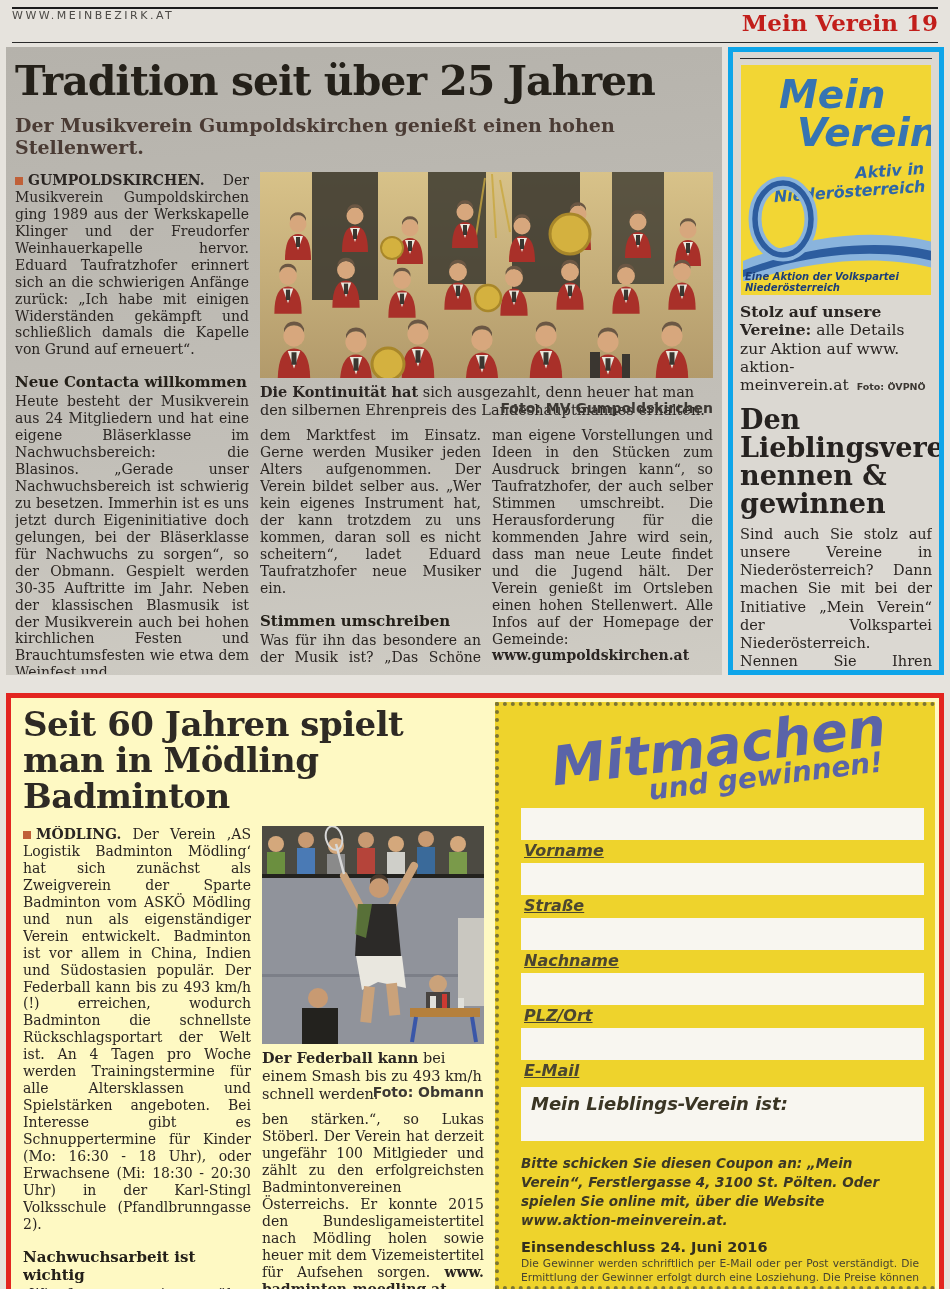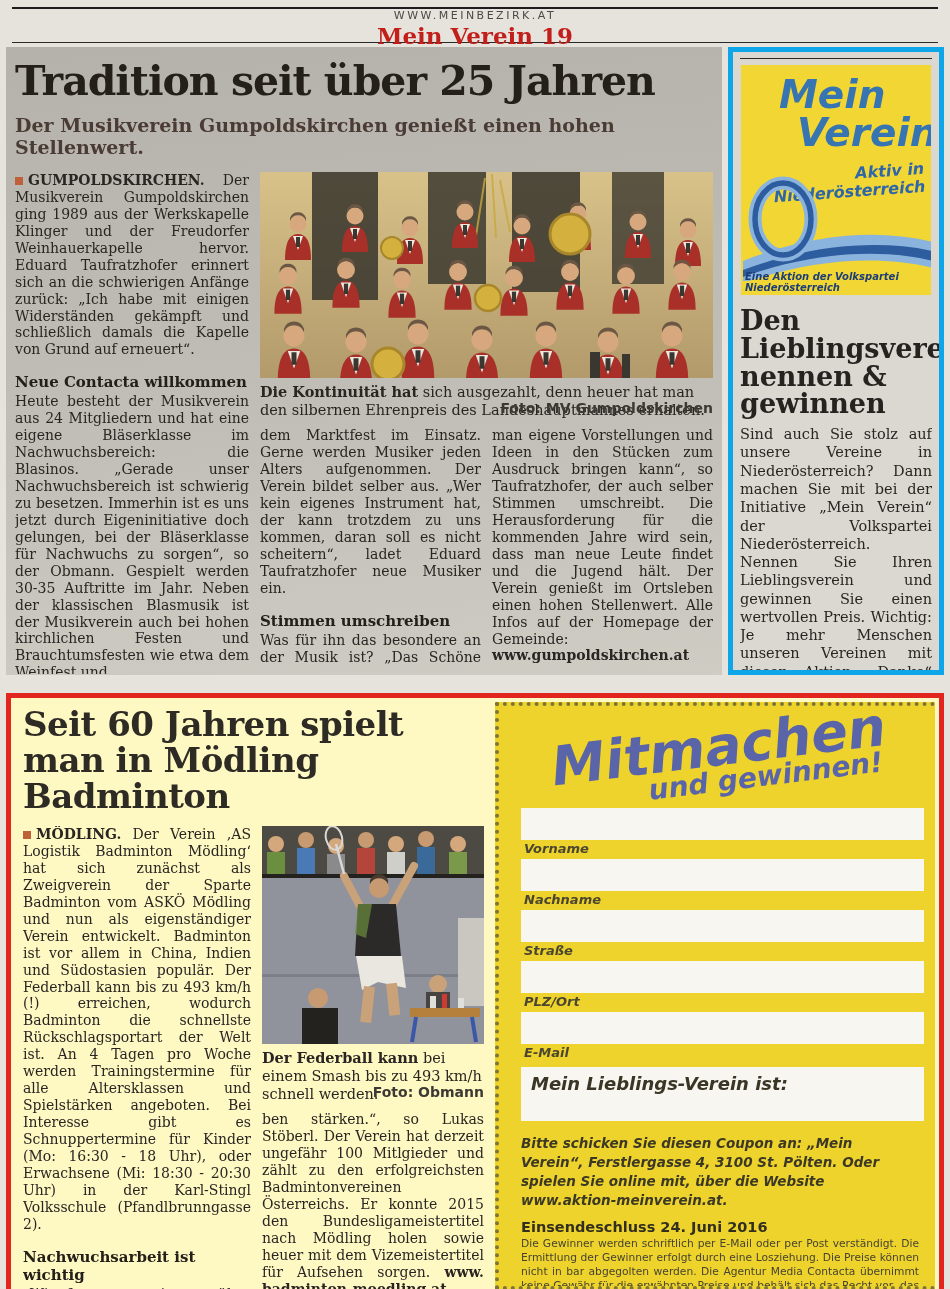--- a/index.html
+++ b/index.html
@@ -4,21 +4,21 @@
 <style>
   html,body{margin:0;padding:0;}
   body{
     width:950px;height:1289px;overflow:hidden;position:relative;
     background:#e6e3dd;
     font-family:"DejaVu Serif",serif;color:#2a2522;
   }
   
   .masthead{padding:7px 12px 0 12px;}
   .rule-top{border-top:2px solid #1c1c1c;}
-  .masthead-inner{display:flex;justify-content:space-between;align-items:center;height:33px;flex-direction:column;}
+  .masthead-inner{display:flex;justify-content:space-between;height:33px;}
   .site-url{font-family:"DejaVu Sans",sans-serif;font-size:11px;letter-spacing:2.5px;color:#4c4a46;}
   .section-title{font-family:"DejaVu Serif",serif;font-weight:bold;font-size:23px;color:#c21e1a;}
   .rule-bottom{border-top:1.5px solid #2a2a2a;}
 
   
   .content{padding:2px 6px 0 6px;}
   .top-row{display:flex;gap:6px;margin-top:2px;height:628px;}
 
   
   .article-main{width:716px;box-sizing:border-box;background:linear-gradient(175deg,#b5b2ab 0%,#c2bfb8 60%,#cfccc4 100%);padding:14px 9px 0 9px;overflow:hidden;}
@@ -63,21 +63,21 @@
   .photo-frame2{width:222px;height:218px;overflow:hidden;}
   .colD-text{height:180px;overflow:hidden;}
 
   
   .coupon{flex:1;position:relative;background:#eed32c;margin:4px 4px 4px 2px;border-top:4px dotted #7c7533;border-left:4px dotted #7c7533;border-bottom:4px dotted #7c7533;box-sizing:border-box;padding:4px 16px 0 22px;overflow:hidden;}
   .coupon-title{transform:rotate(-7deg);margin-top:10px;}
   .ct1{font-family:"DejaVu Sans",sans-serif;font-style:italic;font-weight:bold;font-size:54px;color:#5a64a8;text-align:center;line-height:1;}
   .ct2{font-family:"DejaVu Sans",sans-serif;font-style:italic;font-weight:bold;font-size:28px;color:#5a64a8;text-align:right;margin:-6px 38px 0 0;line-height:1;}
   .form{margin-top:12px;}
   .fbox{height:32px;background:#f8f6f0;width:403px;}
-  .flabel{font-family:"DejaVu Sans",sans-serif;font-style:italic;font-weight:bold;font-size:13px;color:#4b4630;padding:1px 0 3px 3px;}
+  .flabel{font-family:"DejaVu Sans",sans-serif;font-style:italic;font-weight:bold;font-size:16px;color:#4b4630;padding:1px 0 3px 3px;text-decoration:underline;}
   .fav-box{height:54px;background:#f8f6f0;width:403px;box-sizing:border-box;padding:6px 10px;margin-top:4px;
     font-family:"DejaVu Sans",sans-serif;font-style:italic;font-weight:bold;font-size:18px;color:#3a3524;}
   .address-note{font-family:"DejaVu Sans",sans-serif;font-style:italic;font-weight:bold;font-size:13.5px;color:#3c3826;line-height:1.4;margin-top:13px;}
   .deadline{font-family:"DejaVu Sans",sans-serif;font-weight:bold;font-size:14.5px;color:#332f1e;margin-top:9px;}
   .fine{font-family:"DejaVu Sans",sans-serif;font-size:10.7px;line-height:1.32;color:#474331;text-align:justify;margin-top:2px;}
   .scissors{position:absolute;left:-19px;top:452px;font-size:27px;color:#4a5da2;transform:rotate(90deg);font-family:"DejaVu Sans",sans-serif;}
 </style>
 </head>
 <body>
 
@@ -194,20 +194,23 @@
           <div>Niederösterreich</div>
         </div>
         <svg class="ribbon-svg" width="196" height="112" viewBox="0 0 196 112" xmlns="http://www.w3.org/2000/svg">
           <path d="M2,92 C66,66 136,58 196,74 L196,100 C136,84 66,92 2,114 Z" fill="#8ab4dd"></path>
           <path d="M2,101 C66,77 136,69 196,83 L196,93 C136,77 66,85 2,108 Z" fill="#2d5d9f"></path>
           <ellipse cx="42" cy="50" rx="28" ry="36" fill="none" stroke="#8ab4dd" stroke-width="13"></ellipse>
           <ellipse cx="42" cy="50" rx="28" ry="36" fill="none" stroke="#2d5d9f" stroke-width="5.5"></ellipse>
         </svg>
         <span class="ribbon-caption">Eine Aktion der Volkspartei Niederösterreich</span>
       </div>
+      <div class="ad-caption">
+        <span>Stolz auf unsere Vereine:</span><span class="normal"> alle Details zur Aktion auf www. aktion-meinverein.at</span><span class="ad-credit">Foto: ÖVPNÖ</span>
+      </div>
       <div class="ad-headline">Den Lieblingsverein nennen &amp; gewinnen</div>
       <div class="ad-body">Sind auch Sie stolz auf unsere Vereine in Niederösterreich? Dann machen Sie mit bei der Initiative „Mein Verein“ der Volkspartei Niederösterreich. Nennen Sie Ihren Lieblingsverein und gewinnen Sie einen wertvollen Preis. Wichtig: Je mehr Menschen unseren Vereinen mit dieser Aktion „Danke“ sagen, desto besser! Details auf: www.aktion-meinverein.at</div>
 
     </div>
   </div>
 
   <div class="bottom-box">
 
     <div class="art2">
       <h2 class="headline2">Seit 60 Jahren spielt man in Mödling Badminton</h2>
@@ -286,25 +289,25 @@
         <div class="ct1">Mitmachen</div>
         <div class="ct2">und gewinnen!</div>
       </div>
       <div class="form">
         <div class="fgroup">
           <div class="fbox"></div>
           <div class="flabel">Vorname</div>
         </div>
         <div class="fgroup">
           <div class="fbox"></div>
+          <div class="flabel">Straße</div>
+        </div>
+        <div class="fgroup">
+          <div class="fbox"></div>
           <div class="flabel">Nachname</div>
-        </div>
-        <div class="fgroup">
-          <div class="fbox"></div>
-          <div class="flabel">Straße</div>
         </div>
         <div class="fgroup">
           <div class="fbox"></div>
           <div class="flabel">PLZ/Ort</div>
         </div>
         <div class="fgroup">
           <div class="fbox"></div>
           <div class="flabel">E-Mail</div>
         </div>
         <div class="fav-box">Mein Lieblings-Verein ist:</div>

